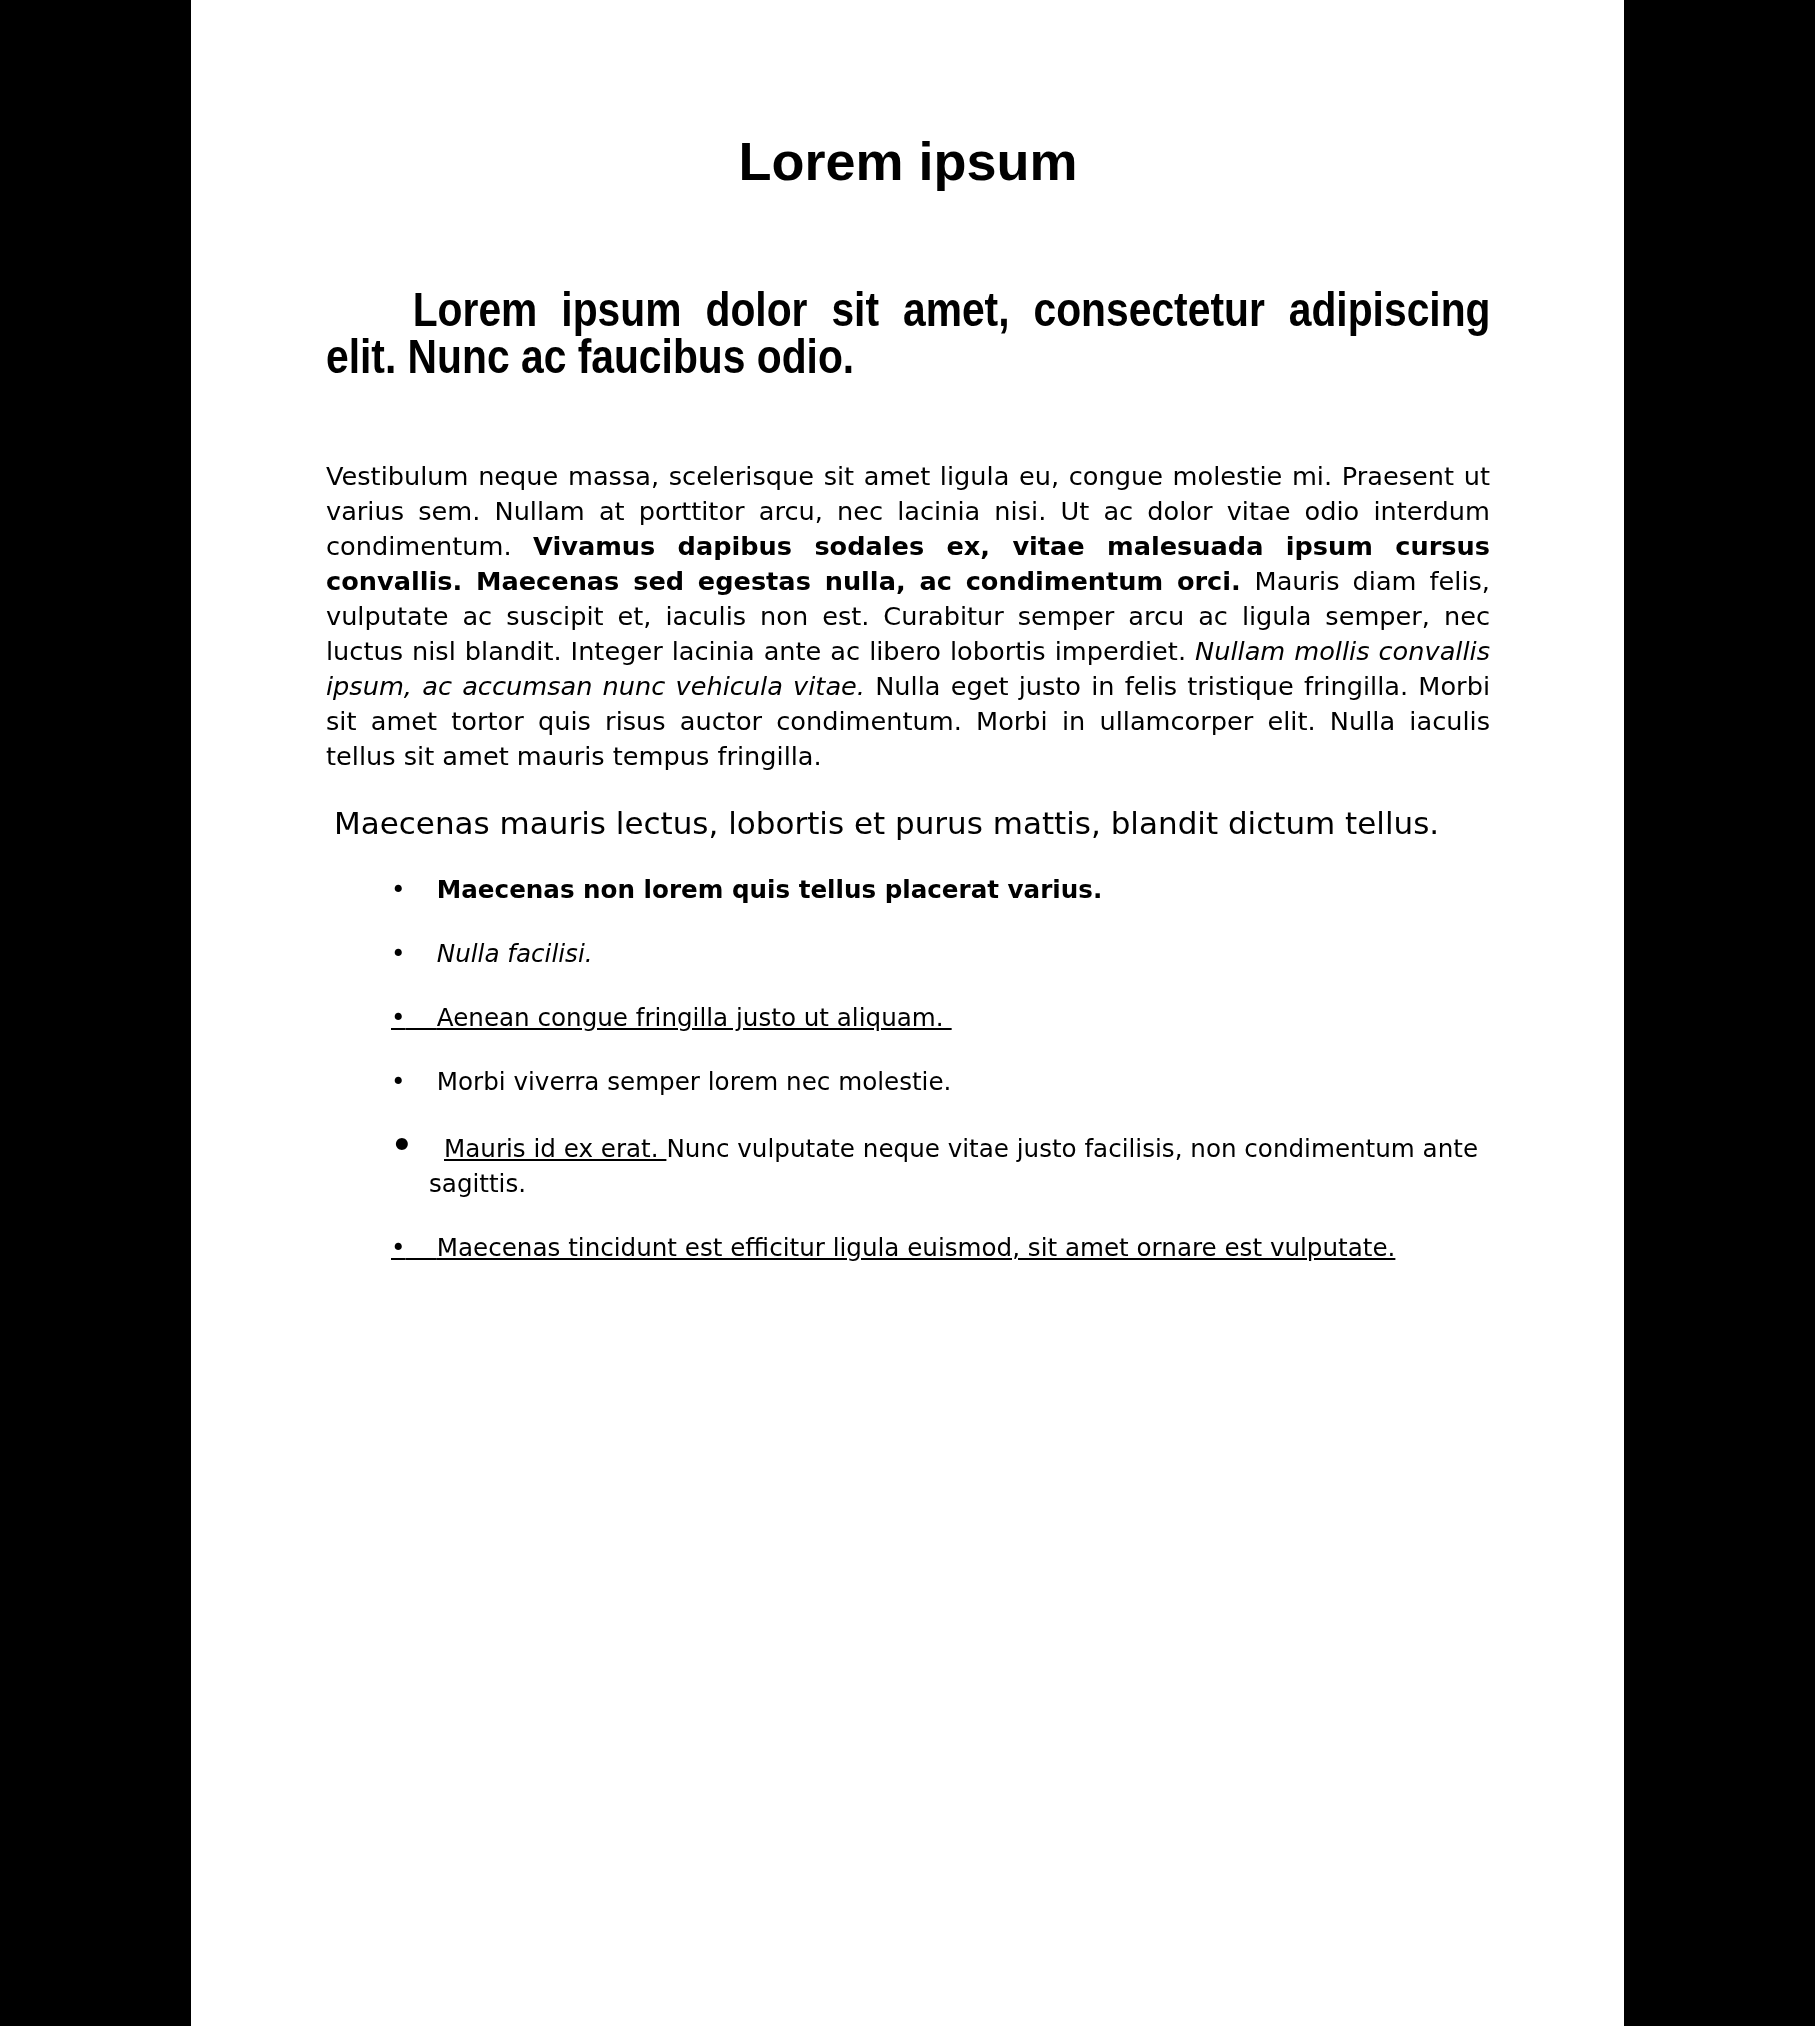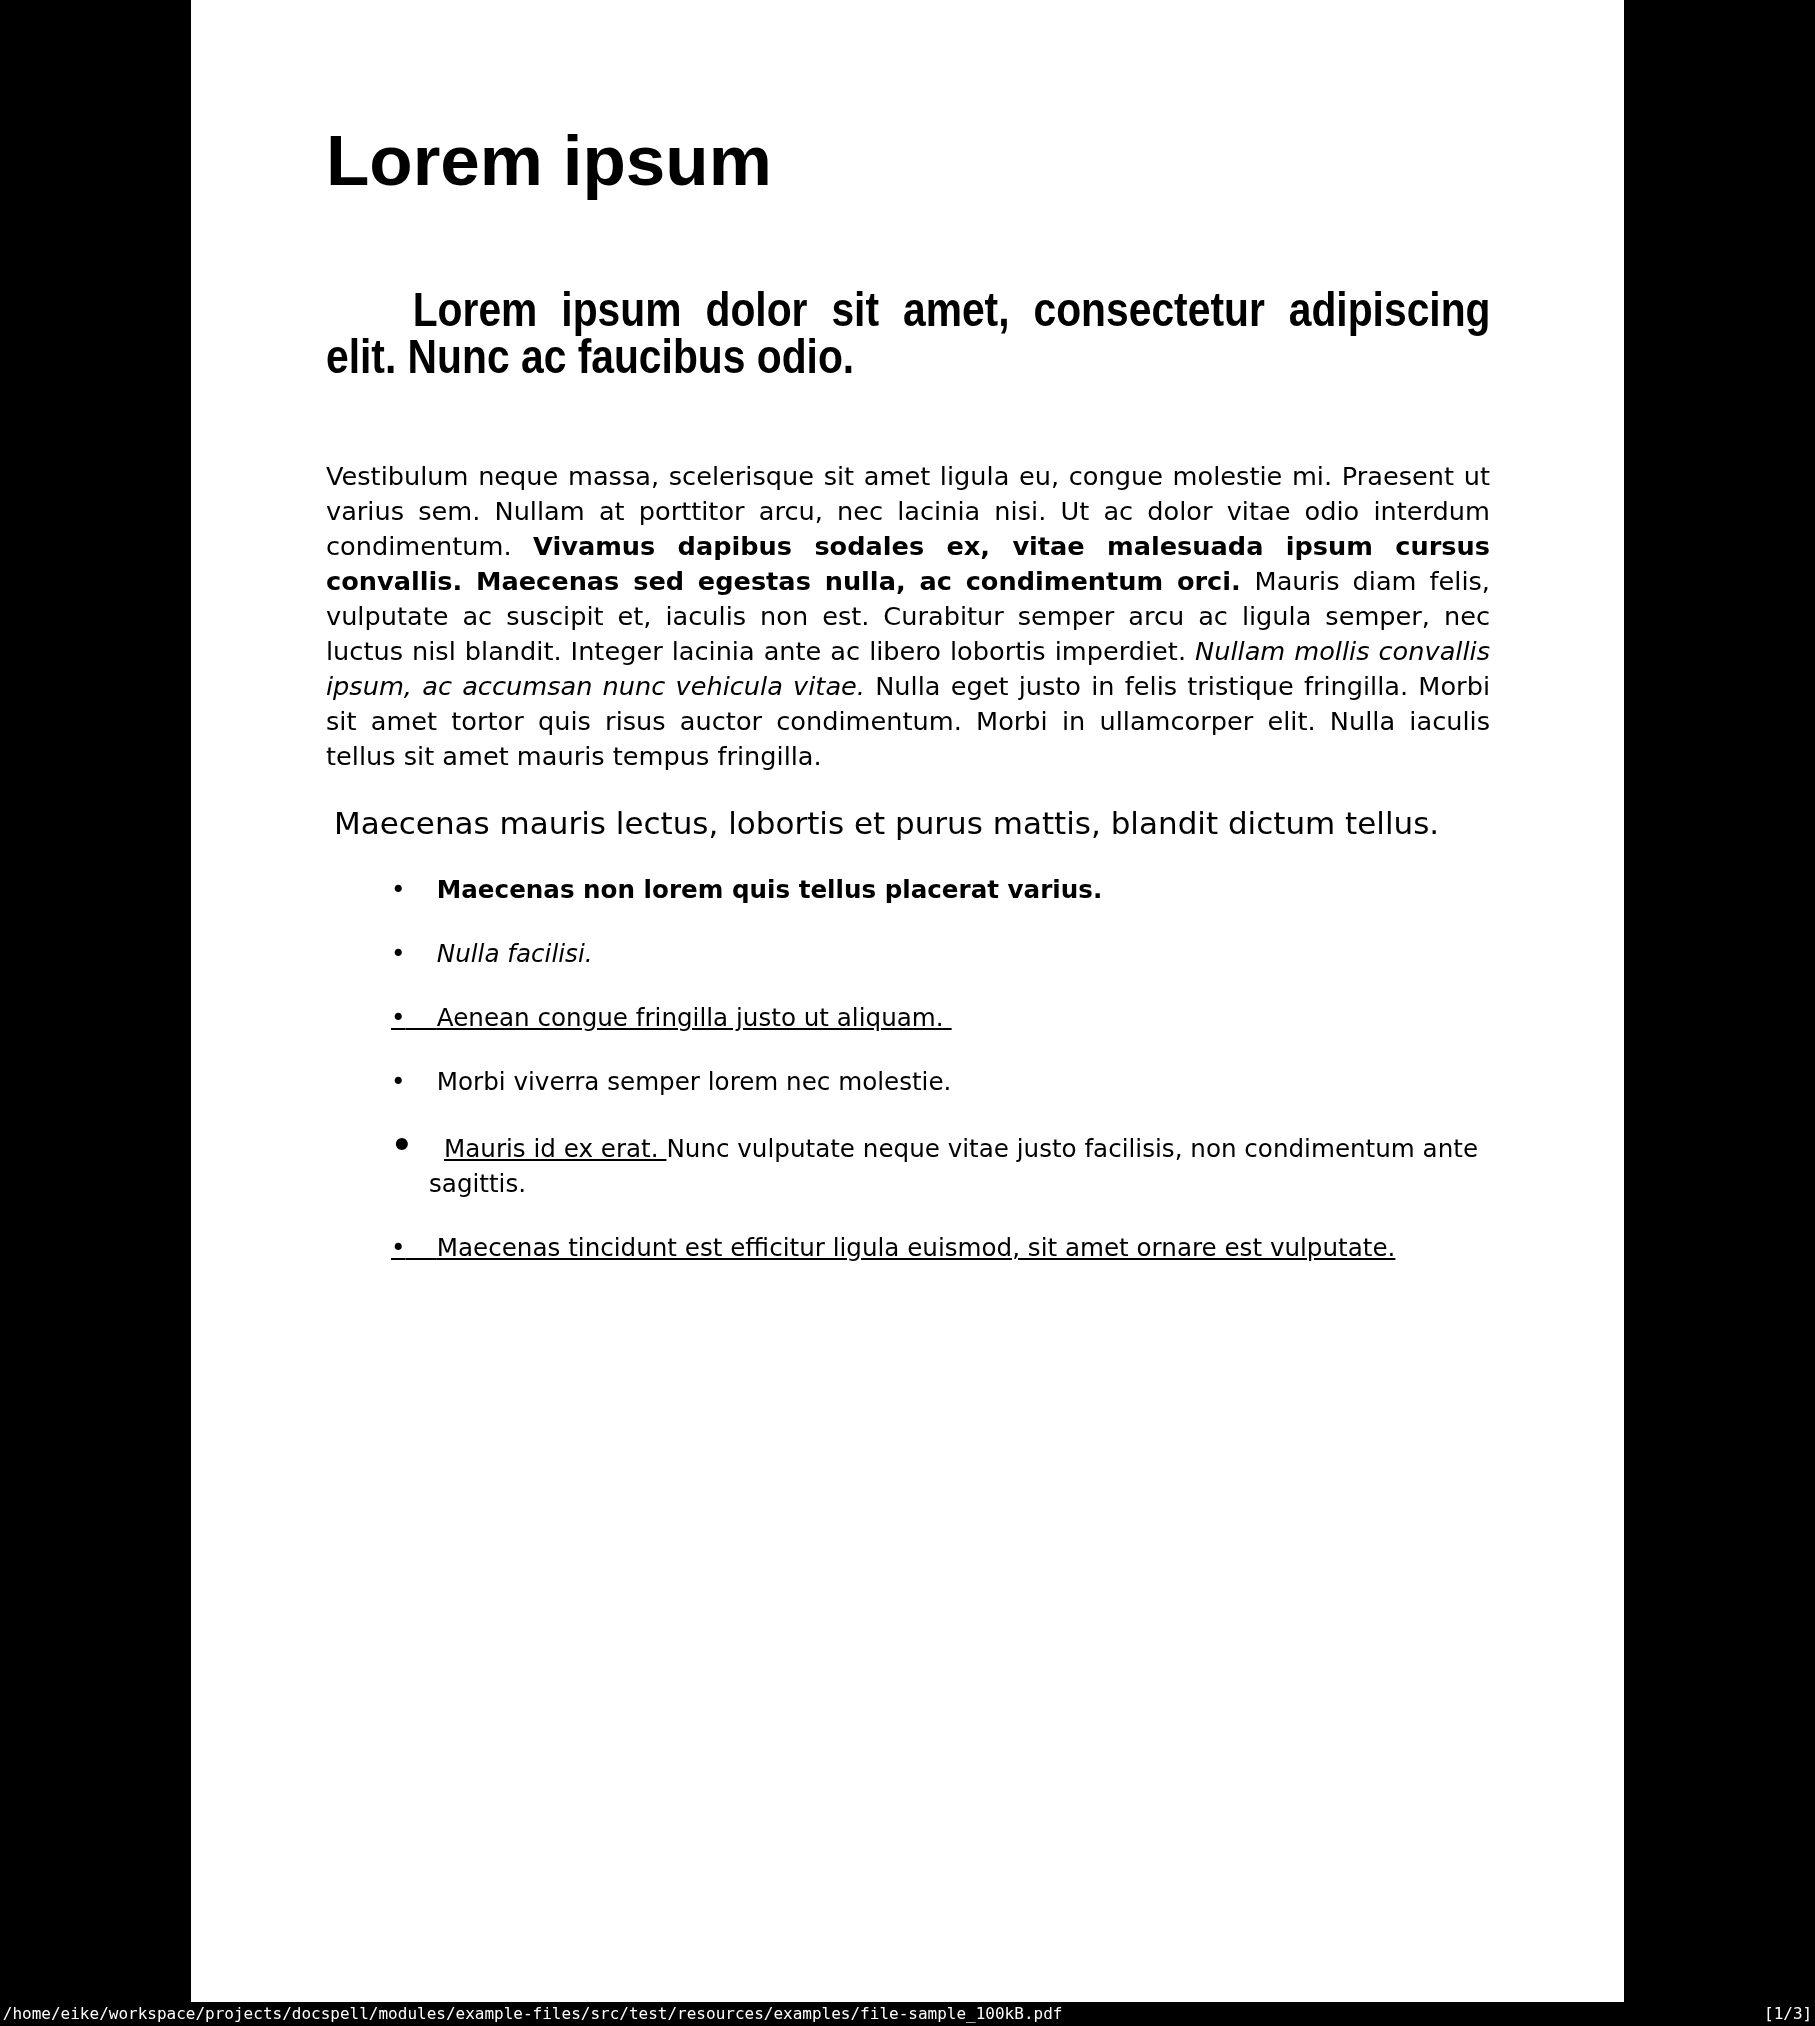--- a/index.html
+++ b/index.html
@@ -17,22 +17,22 @@
     width:1433px;height:2026px;
     background:#ffffff;
     color:#000000;
   }
   .doc-title{
     position:absolute;
     left:135px;top:123px;width:1164px;
     margin:0;
     font-family:"Liberation Sans",sans-serif;
     font-weight:bold;
-    font-size:71px;line-height:76px;
-    text-align:left;
+    font-size:54px;line-height:76px;
+    text-align:center;
     white-space:nowrap;
   }
   .doc-heading{
     position:absolute;
     left:135px;top:286px;
     width:1370px;
     margin:0;
     transform:scaleX(0.85);
     transform-origin:left top;
     font-family:"Liberation Sans",sans-serif;
@@ -107,19 +107,15 @@
     <ul class="doc-list" id="bullet-list">
         <li class="li"><span class="bullet">•</span>&nbsp;&nbsp;&nbsp;&nbsp;<span class="seg-bold">Maecenas non lorem quis tellus placerat varius.</span></li>
         <li class="li"><span class="bullet">•</span>&nbsp;&nbsp;&nbsp;&nbsp;<span class="seg-italic">Nulla facilisi.</span></li>
         <li class="li u-all"><span class="bullet">•</span>&nbsp;&nbsp;&nbsp;&nbsp;<span class="seg-underline">Aenean congue fringilla justo ut aliquam.&nbsp;</span></li>
         <li class="li"><span class="bullet">•</span>&nbsp;&nbsp;&nbsp;&nbsp;<span class="seg-regular">Morbi viverra semper lorem nec molestie.</span></li>
         <li class="li"><span class="bullet bullet-large">•</span>&nbsp;&nbsp;&nbsp;&nbsp;<span class="seg-underline">Mauris id ex erat.&nbsp;</span><span class="seg-regular">Nunc vulputate neque vitae justo facilisis, non condimentum ante sagittis.</span></li>
         <li class="li"><span class="bullet">•</span>&nbsp;&nbsp;&nbsp;&nbsp;<span class="seg-regular">Maecenas tincidunt est efficitur ligula euismod, sit amet ornare est vulputate.</span></li>
       </ul>
   </div>
 
-  <div class="statusbar">
-    <span>/home/eike/workspace/projects/docspell/modules/example-files/src/test/resources/examples/file-sample_100kB.pdf</span>
-    <span>[1/3]</span>
-  </div>
 
 </div>
 
 
 </body></html>

